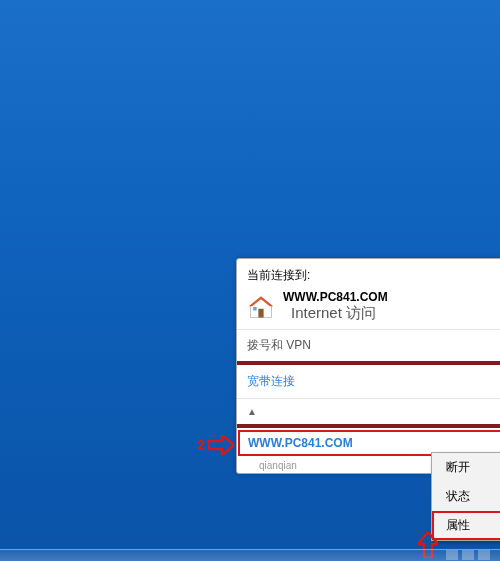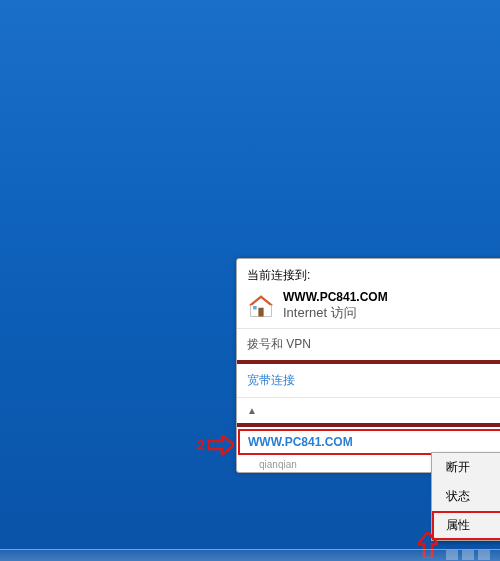--- a/index.html
+++ b/index.html
@@ -47,21 +47,22 @@
     .network-info {
       display: flex;
       flex-direction: column;
     }
     .network-name-bold {
       font-weight: bold;
       color: #000;
     }
     .network-access {
       color: #555;
-      font-size: 13px;
+      font-size: 15px;
+      margin-left: 8px;
     }
     .refresh-icon {
       width: 16px;
       height: 14px;
       color: #2a7fd4;
       cursor: pointer;
     }
     .section-header {
       padding: 7px 10px;
       display: flex;

